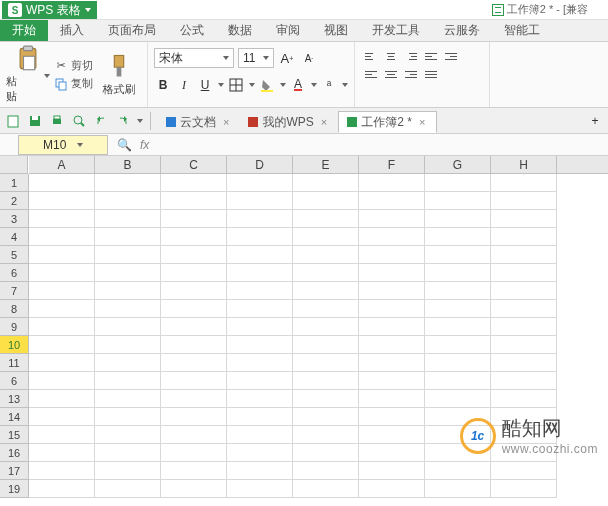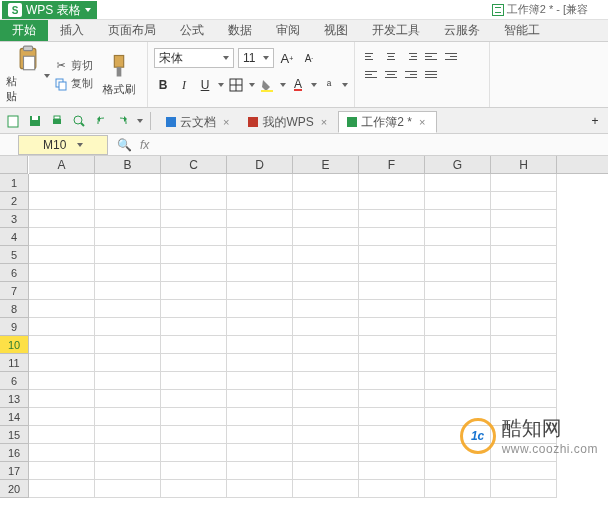--- a/index.html
+++ b/index.html
@@ -310,21 +310,21 @@
         <div class="rowhdr">8</div>
         <div class="rowhdr">9</div>
         <div class="rowhdr sel">10</div>
         <div class="rowhdr">11</div>
         <div class="rowhdr">6</div>
         <div class="rowhdr">13</div>
         <div class="rowhdr">14</div>
         <div class="rowhdr">15</div>
         <div class="rowhdr">16</div>
         <div class="rowhdr">17</div>
-        <div class="rowhdr">20</div>
+        <div class="rowhdr">19</div>
       </div>
   </div>
   <div style="display:flex;flex-direction:column;flex:1;">
     <div class="colhdrs" id="colhdrs">
         <div class="colhdr">A</div>
         <div class="colhdr">B</div>
         <div class="colhdr">C</div>
         <div class="colhdr">D</div>
         <div class="colhdr">E</div>
         <div class="colhdr">F</div>

